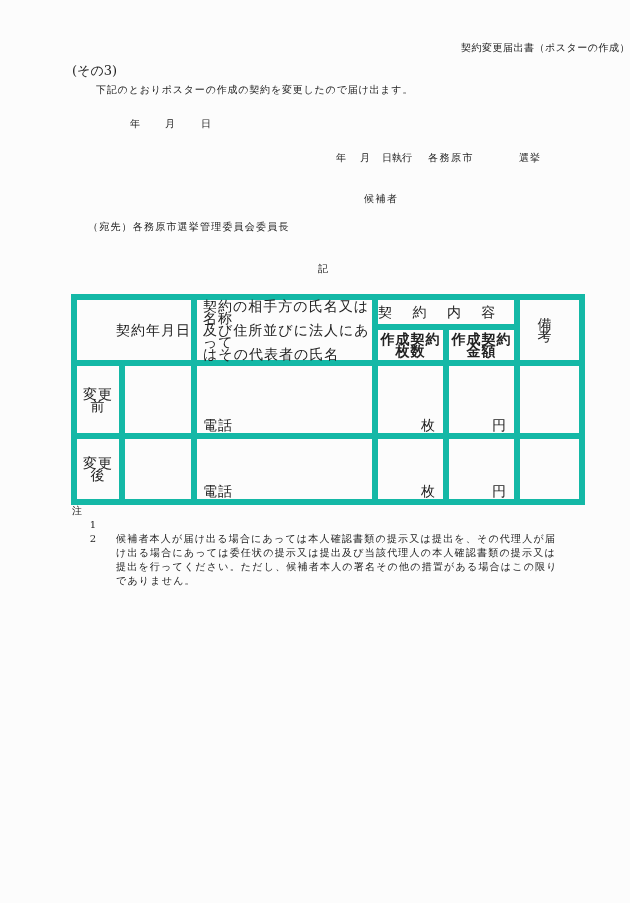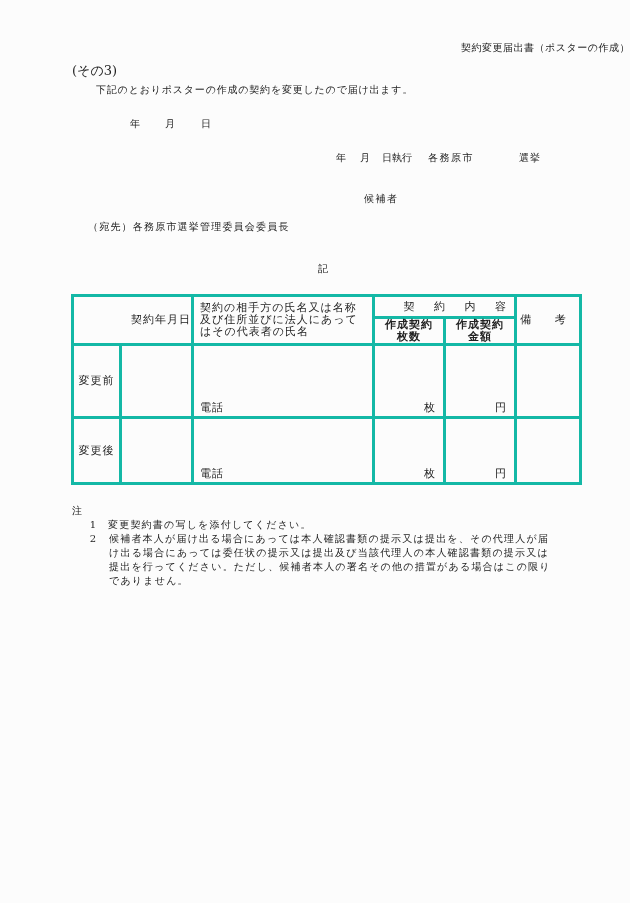--- a/index.html
+++ b/index.html
@@ -16,26 +16,26 @@
   .exec-line { top: 152px; }
   .candidate { left: 364px; top: 193px; letter-spacing: 1.5px; }
   .addressee { left: 88px; top: 221px; letter-spacing: 1.2px; }
   .ki { left: 318px; top: 263px; }
 
   table.contract {
     position: absolute; left: 71px; top: 294px; border-collapse: collapse;
     table-layout: fixed; width: 508px;
   }
   table.contract td {
-    border: 3px solid #14b8a6; padding: 0; font-size: 11px; line-height: 12px;
+    border: 6px solid #14b8a6; padding: 0; font-size: 14px; line-height: 12px;
     vertical-align: middle;
   }
   .h-date { text-align: right; letter-spacing: 1px; }
   .h-party { padding-left: 6px !important; text-align: left; letter-spacing: 1px; }
-  .h-content { text-align: right; letter-spacing: 8px; height: 19px; }
+  .h-content { text-align: left; letter-spacing: 8px; height: 19px; }
   .h-sub { text-align: center; letter-spacing: 1px; font-weight: bold; }
   .h-remarks { text-align: center; letter-spacing: 10px; }
   .row-label { text-align: center; letter-spacing: 1px; }
   .cell-bottom { vertical-align: bottom !important; padding-bottom: 2px !important; }
   .phone { padding-left: 6px !important; letter-spacing: 1px; }
   .unit { text-align: right; padding-right: 8px !important; }
 
   .notes { position: absolute; left: 72px; top: 504px; width: 490px; font-size: 10px; line-height: 14px; }
   .note-head { margin-bottom: 0; }
   .note-item { display: flex; }
@@ -113,19 +113,18 @@
     <td class="cell-bottom unit"><span>円</span></td>
     <td></td>
   </tr>
 </tbody>
   </table>
 
 <div class="notes">
   <div class="note-head">注</div>
   <div class="note-item">
     <span class="note-num">1</span>
-    <span class="note-text">変更契約書の写しを添付してください。</span>
   </div>
   <div class="note-item">
     <span class="note-num">2</span>
-    <span class="note-text" style="white-space:normal;width:450px;margin-left:1px">候補者本人が届け出る場合にあっては本人確認書類の提示又は提出を、その代理人が届け出る場合にあっては委任状の提示又は提出及び当該代理人の本人確認書類の提示又は提出を行ってください。ただし、候補者本人の署名その他の措置がある場合はこの限りでありません。</span>
+    <span class="note-text" style="white-space:normal;width:450px;margin-left:8px">候補者本人が届け出る場合にあっては本人確認書類の提示又は提出を、その代理人が届け出る場合にあっては委任状の提示又は提出及び当該代理人の本人確認書類の提示又は提出を行ってください。ただし、候補者本人の署名その他の措置がある場合はこの限りでありません。</span>
   </div>
 </div>
 
 </body></html>

